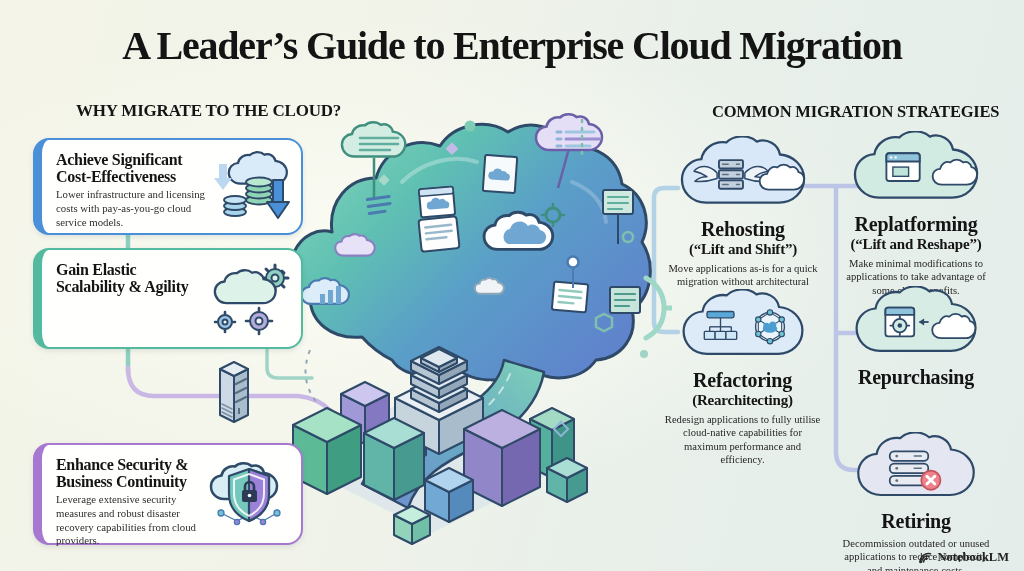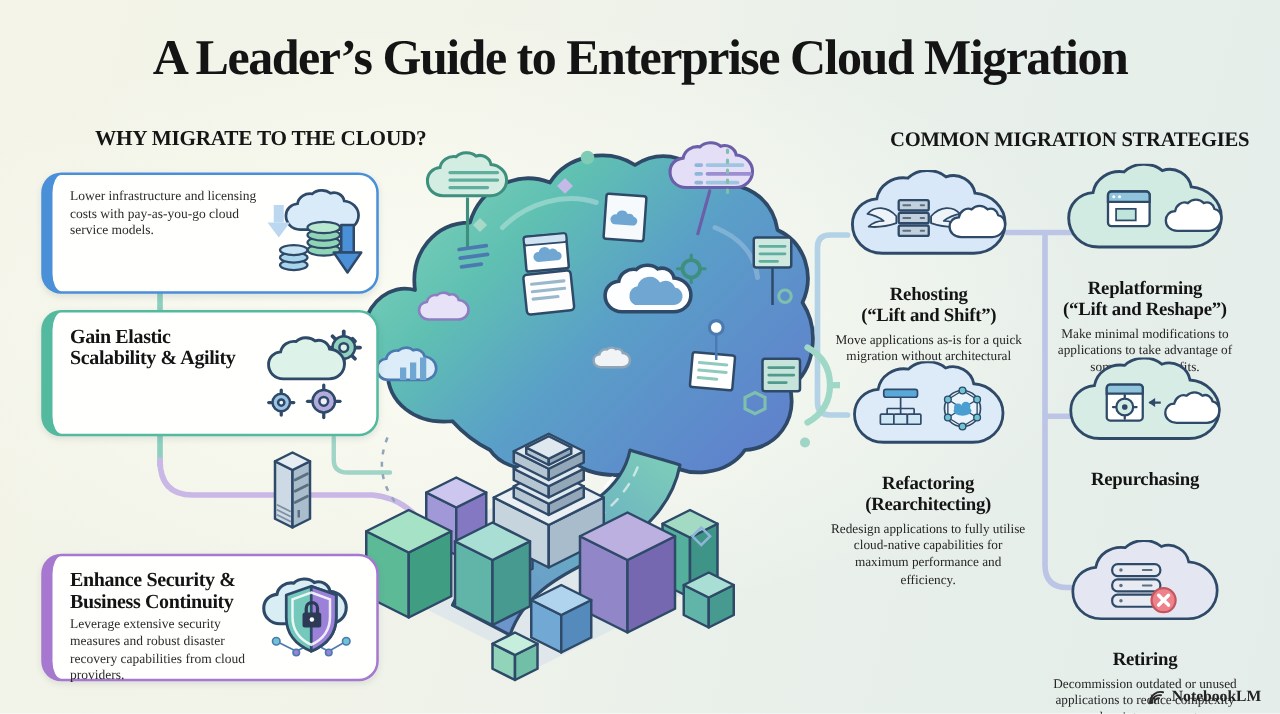--- a/index.html
+++ b/index.html
@@ -13,21 +13,21 @@
       font-size:40px;font-weight:800;letter-spacing:-1.2px;color:#141414;}
   .sec-header{position:absolute;font-weight:800;color:#151515;letter-spacing:-.2px;margin-left:28px;}
   .hdr-left{left:48px;top:101px;font-size:17px;}
   .hdr-right{left:684px;top:102px;font-size:16.5px;}
   .card{position:absolute;left:33px;width:270px;background:#fffffd;border-radius:16px;
         padding:11px 96px 9px 14px;box-sizing:border-box;box-shadow:0 2px 5px rgba(60,80,90,.12);}
   .card h3{margin:0 0 3px 0;font-size:16px;line-height:1.07;font-weight:800;color:#141414;letter-spacing:-.3px;}
   .card p{margin:0;font-size:10.8px;line-height:1.27;color:#2d2d2d;}
   .card .icon{position:absolute;right:8px;top:50%;transform:translateY(-50%);}
   .strat{position:absolute;display:flex;flex-direction:column;align-items:center;text-align:center;}
-  .strat h3{margin:18px 0 0 0;font-size:15px;line-height:1.13;font-weight:800;color:#141414;letter-spacing:-.2px;}
+  .strat h3{margin:8px 0 0 0;font-size:20px;line-height:1.13;font-weight:800;color:#141414;letter-spacing:-.2px;}
   .strat .sub{font-size:15px;line-height:1.13;font-weight:800;color:#141414;letter-spacing:-.2px;}
   .strat .sub:empty{display:none;}
   .strat p{margin:4px 0 0 0;font-size:10.6px;line-height:1.28;color:#262626;}
   .brand{position:absolute;right:15px;bottom:6px;display:flex;align-items:center;gap:4px;
          font-size:12.5px;font-weight:600;color:#222;}
   svg{display:block;}
   .abs{position:absolute;}
 </style>
 </head>
 <body>
@@ -247,20 +247,21 @@
         <line x1="14" y1="56" x2="24" y2="61"></line>
   </g>
   <line x1="31" y1="52" x2="31" y2="58" stroke="#5a7082" stroke-width="2"></line>
 </svg>
 
 <div class="main-title">A Leader’s Guide to Enterprise Cloud Migration</div>
 <div class="sec-header hdr-left">WHY MIGRATE TO THE CLOUD?</div>
 <div class="sec-header hdr-right">COMMON MIGRATION STRATEGIES</div>
 
 <div class="card" style="top:138px;height:97px;border:2.5px solid #4a90d9;border-left:9px solid #4a90d9;">
+  <h3>Achieve Significant Cost-Effectiveness</h3>
   <p>Lower infrastructure and licensing costs with pay-as-you-go cloud service models.</p>
   <span class="icon">
     <svg width="86" height="74" viewBox="0 0 86 74">
       <g transform="translate(20,2) scale(0.44)">
             <use href="#cl"></use>
           </g>
       <use href="#cl" transform="translate(20,2) scale(0.44)" fill="#d9eaf8" stroke="#2e4a68" stroke-width="5"></use>
       <g fill="#bcd8f0">
             <rect x="12" y="14" width="8" height="14"></rect>
             <polygon points="7,28 25,28 16,40"></polygon>

